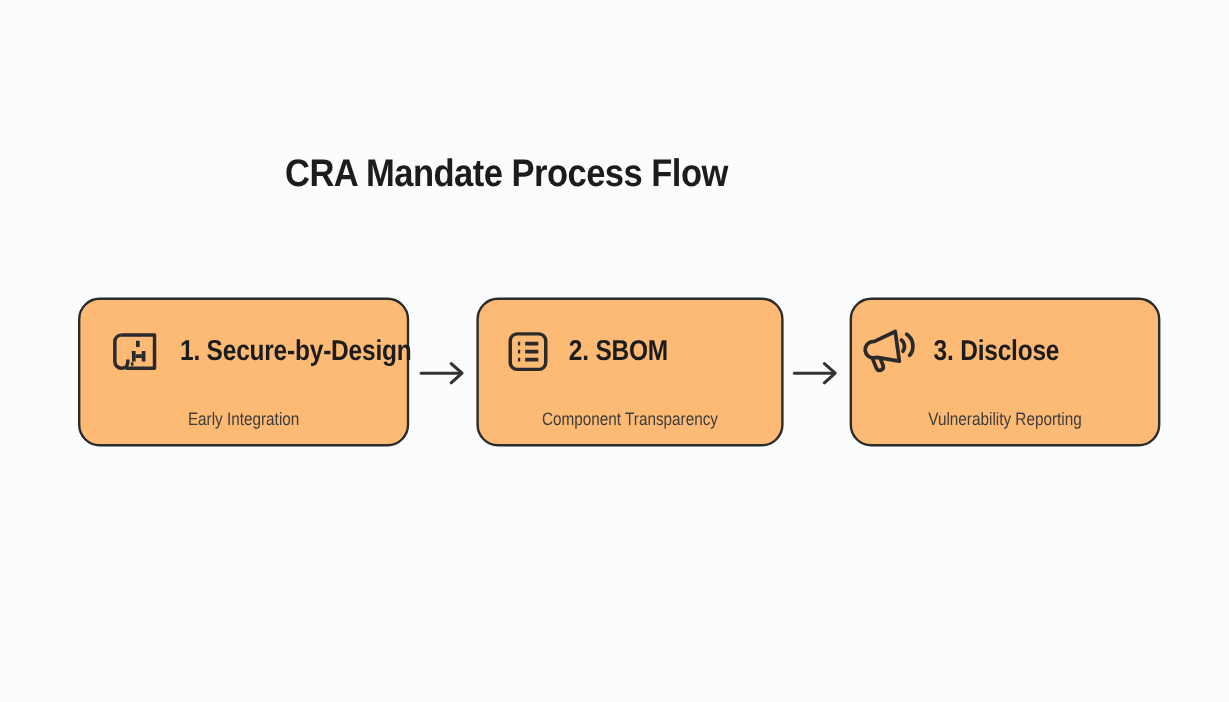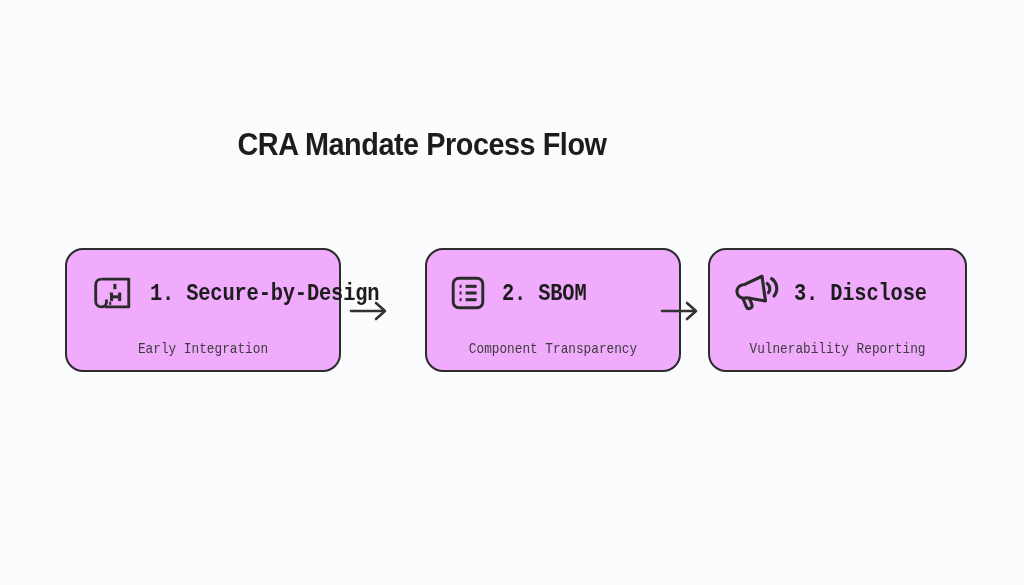--- a/index.html
+++ b/index.html
@@ -24,36 +24,35 @@
     font-weight: 700;
     color: #1c1c1c;
     letter-spacing: -0.5px;
     transform: scaleX(0.9);
     white-space: nowrap;
   }
   .step-box {
     position: absolute;
     top: 248px;
     height: 124px;
-    background: #f0abfc;
+    background: #fdba74;
     border: 2.5px solid #2b2b2b;
     border-radius: 18px;
-    font-family: Liberation Mono, monospace;
   }
   .step-box.b1 { left: 65px;  width: 276px; }
-  .step-box.b2 { left: 397px; width: 256px; margin-left: 28px; }
+  .step-box.b2 { left: 397px; width: 256px; }
   .step-box.b3 { left: 708px; width: 259px; }
   .box-row {
     display: flex;
     align-items: center;
     gap: 13px;
     padding: 20px 0 0 20px;
     height: 66px;
   }
-  .step-box.b3 .box-row { padding-left: 20px; gap: 10px; }
+  .step-box.b3 .box-row { padding-left: 4px; gap: 10px; }
   .icon-wrap {
     flex: 0 0 auto;
     display: flex;
     align-items: center;
     justify-content: center;
   }
   .icon-wrap svg { display: block; }
   .step-title {
     font-size: 24px;
     font-weight: 700;

